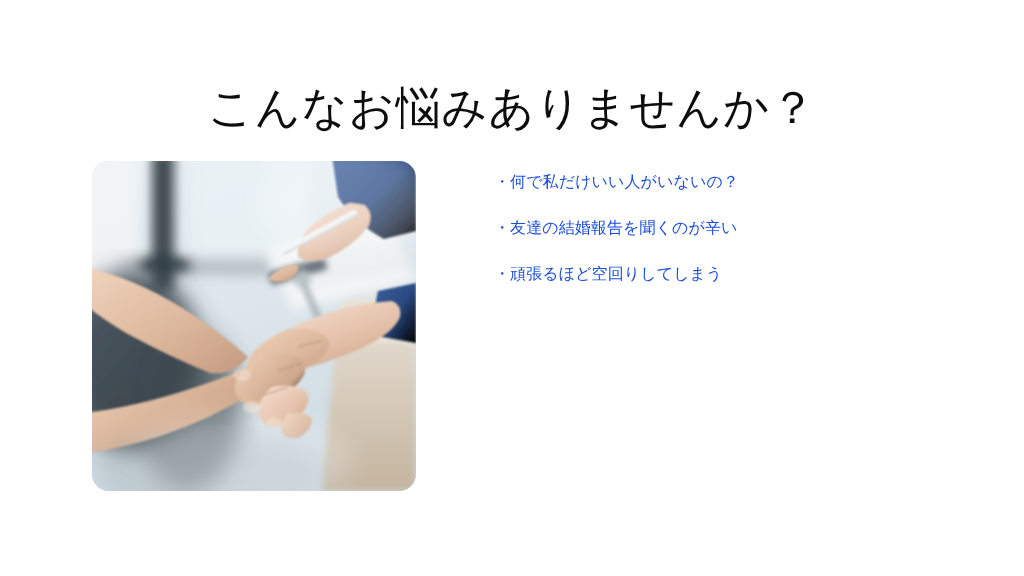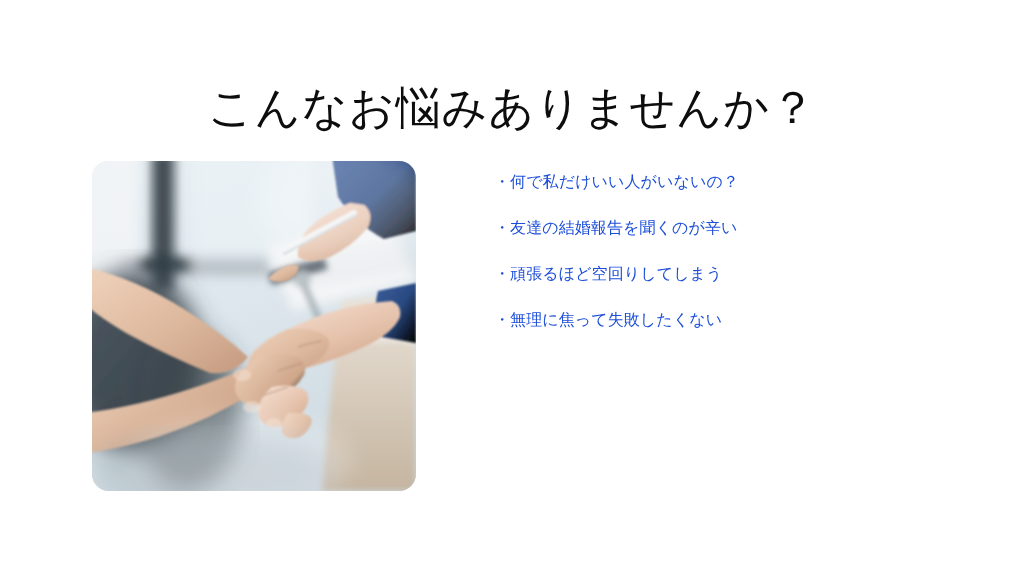--- a/index.html
+++ b/index.html
@@ -212,16 +212,15 @@
         <ellipse cx="250" cy="40" rx="90" ry="60" fill="#ffffff"></ellipse>
         <ellipse cx="150" cy="300" rx="110" ry="50" fill="#ffffff"></ellipse>
       </g>
     </svg>
   </div>
 
   <div class="bullet-list">
     <div class="bullet-item">・何で私だけいい人がいないの？</div>
     <div class="bullet-item">・友達の結婚報告を聞くのが辛い</div>
     <div class="bullet-item">・頑張るほど空回りしてしまう</div>
-    <div class="bullet-item">・無理に焦って失敗したくない</div>
   </div>
 
 </div>
 
 </body></html>

